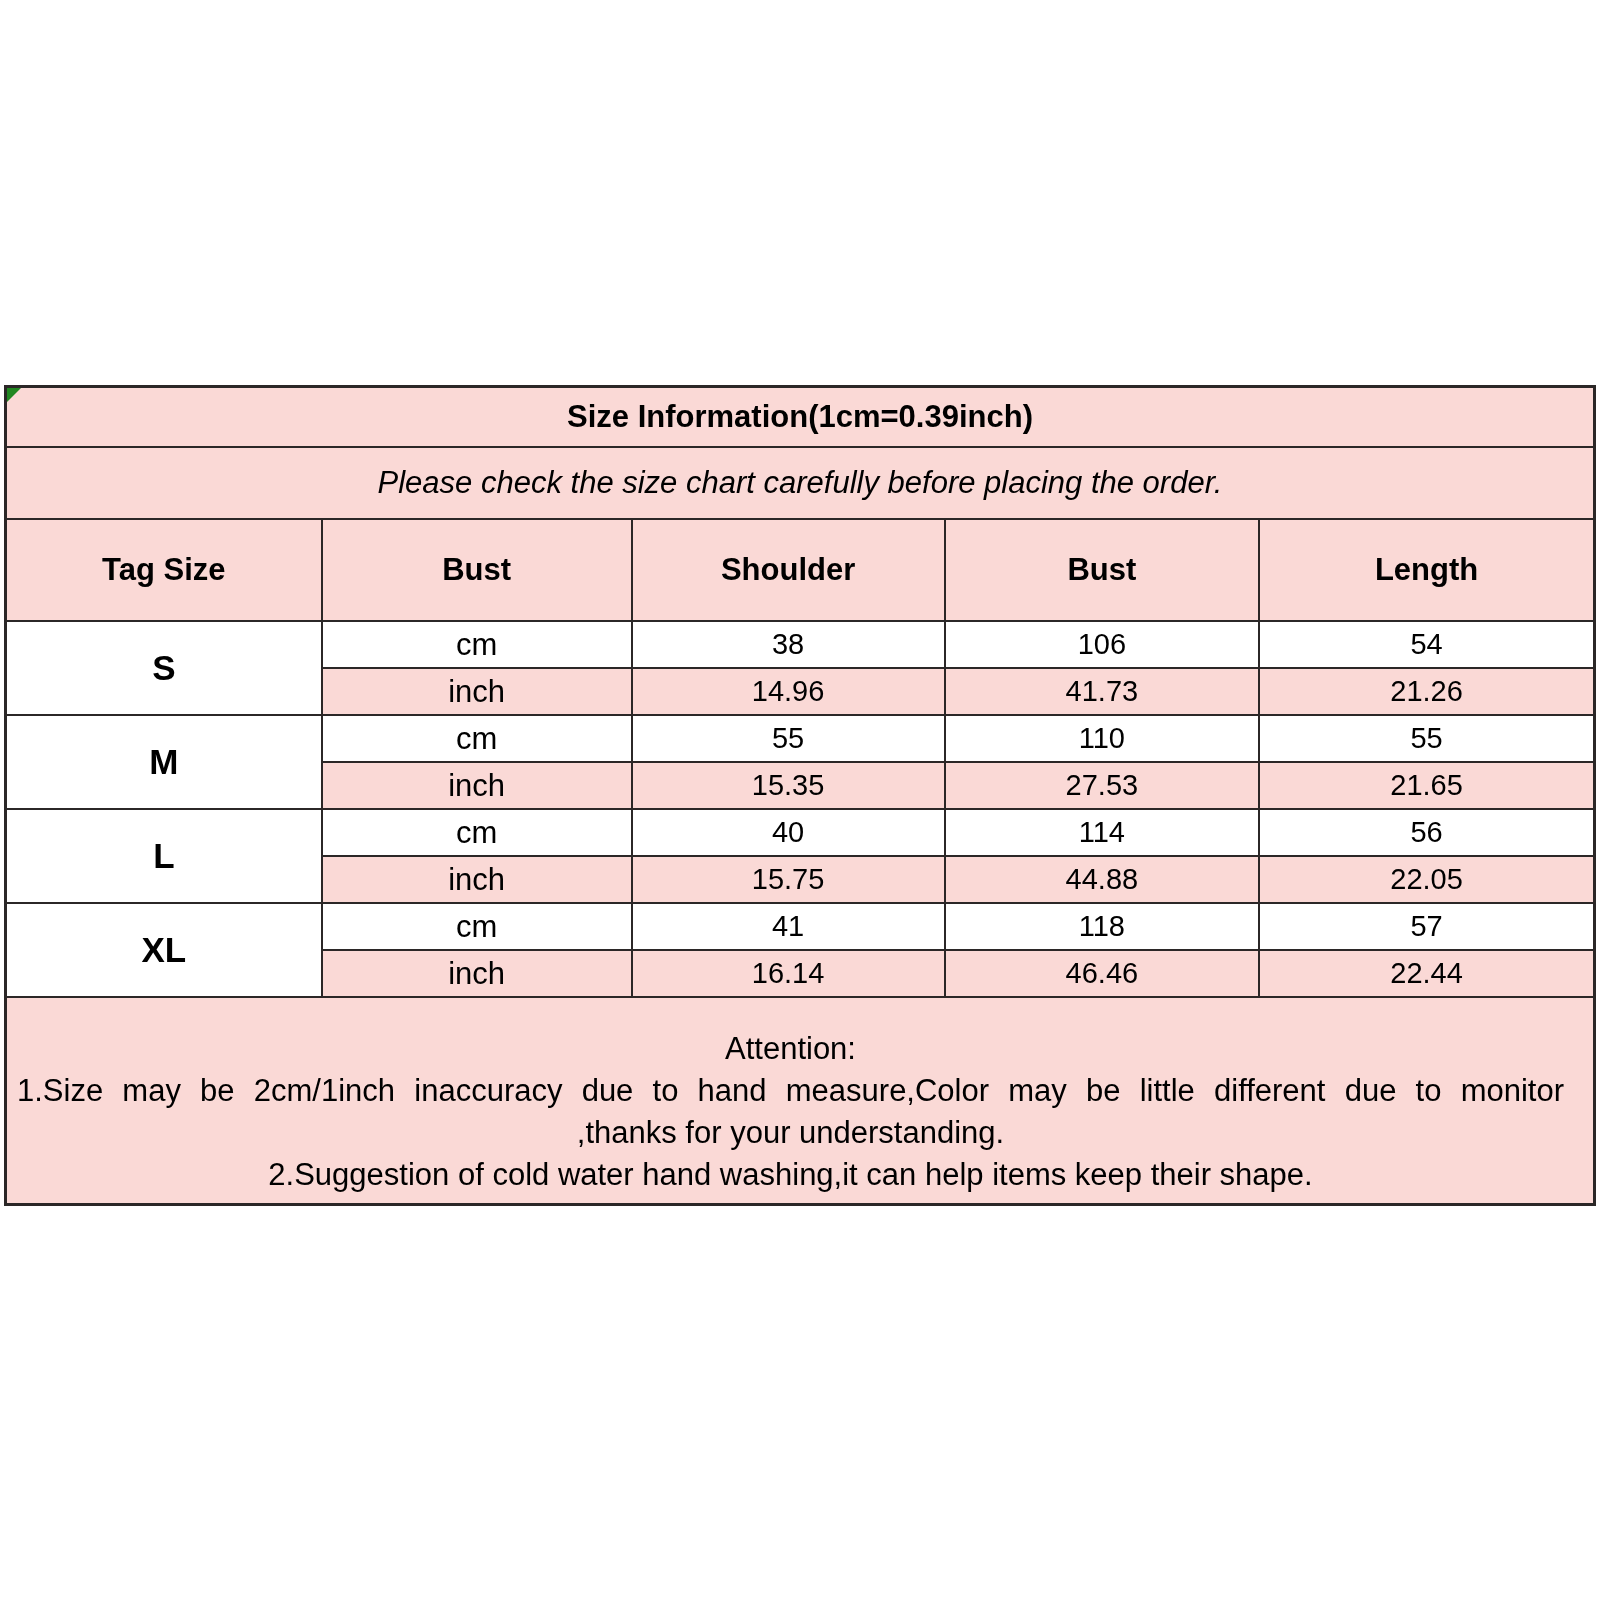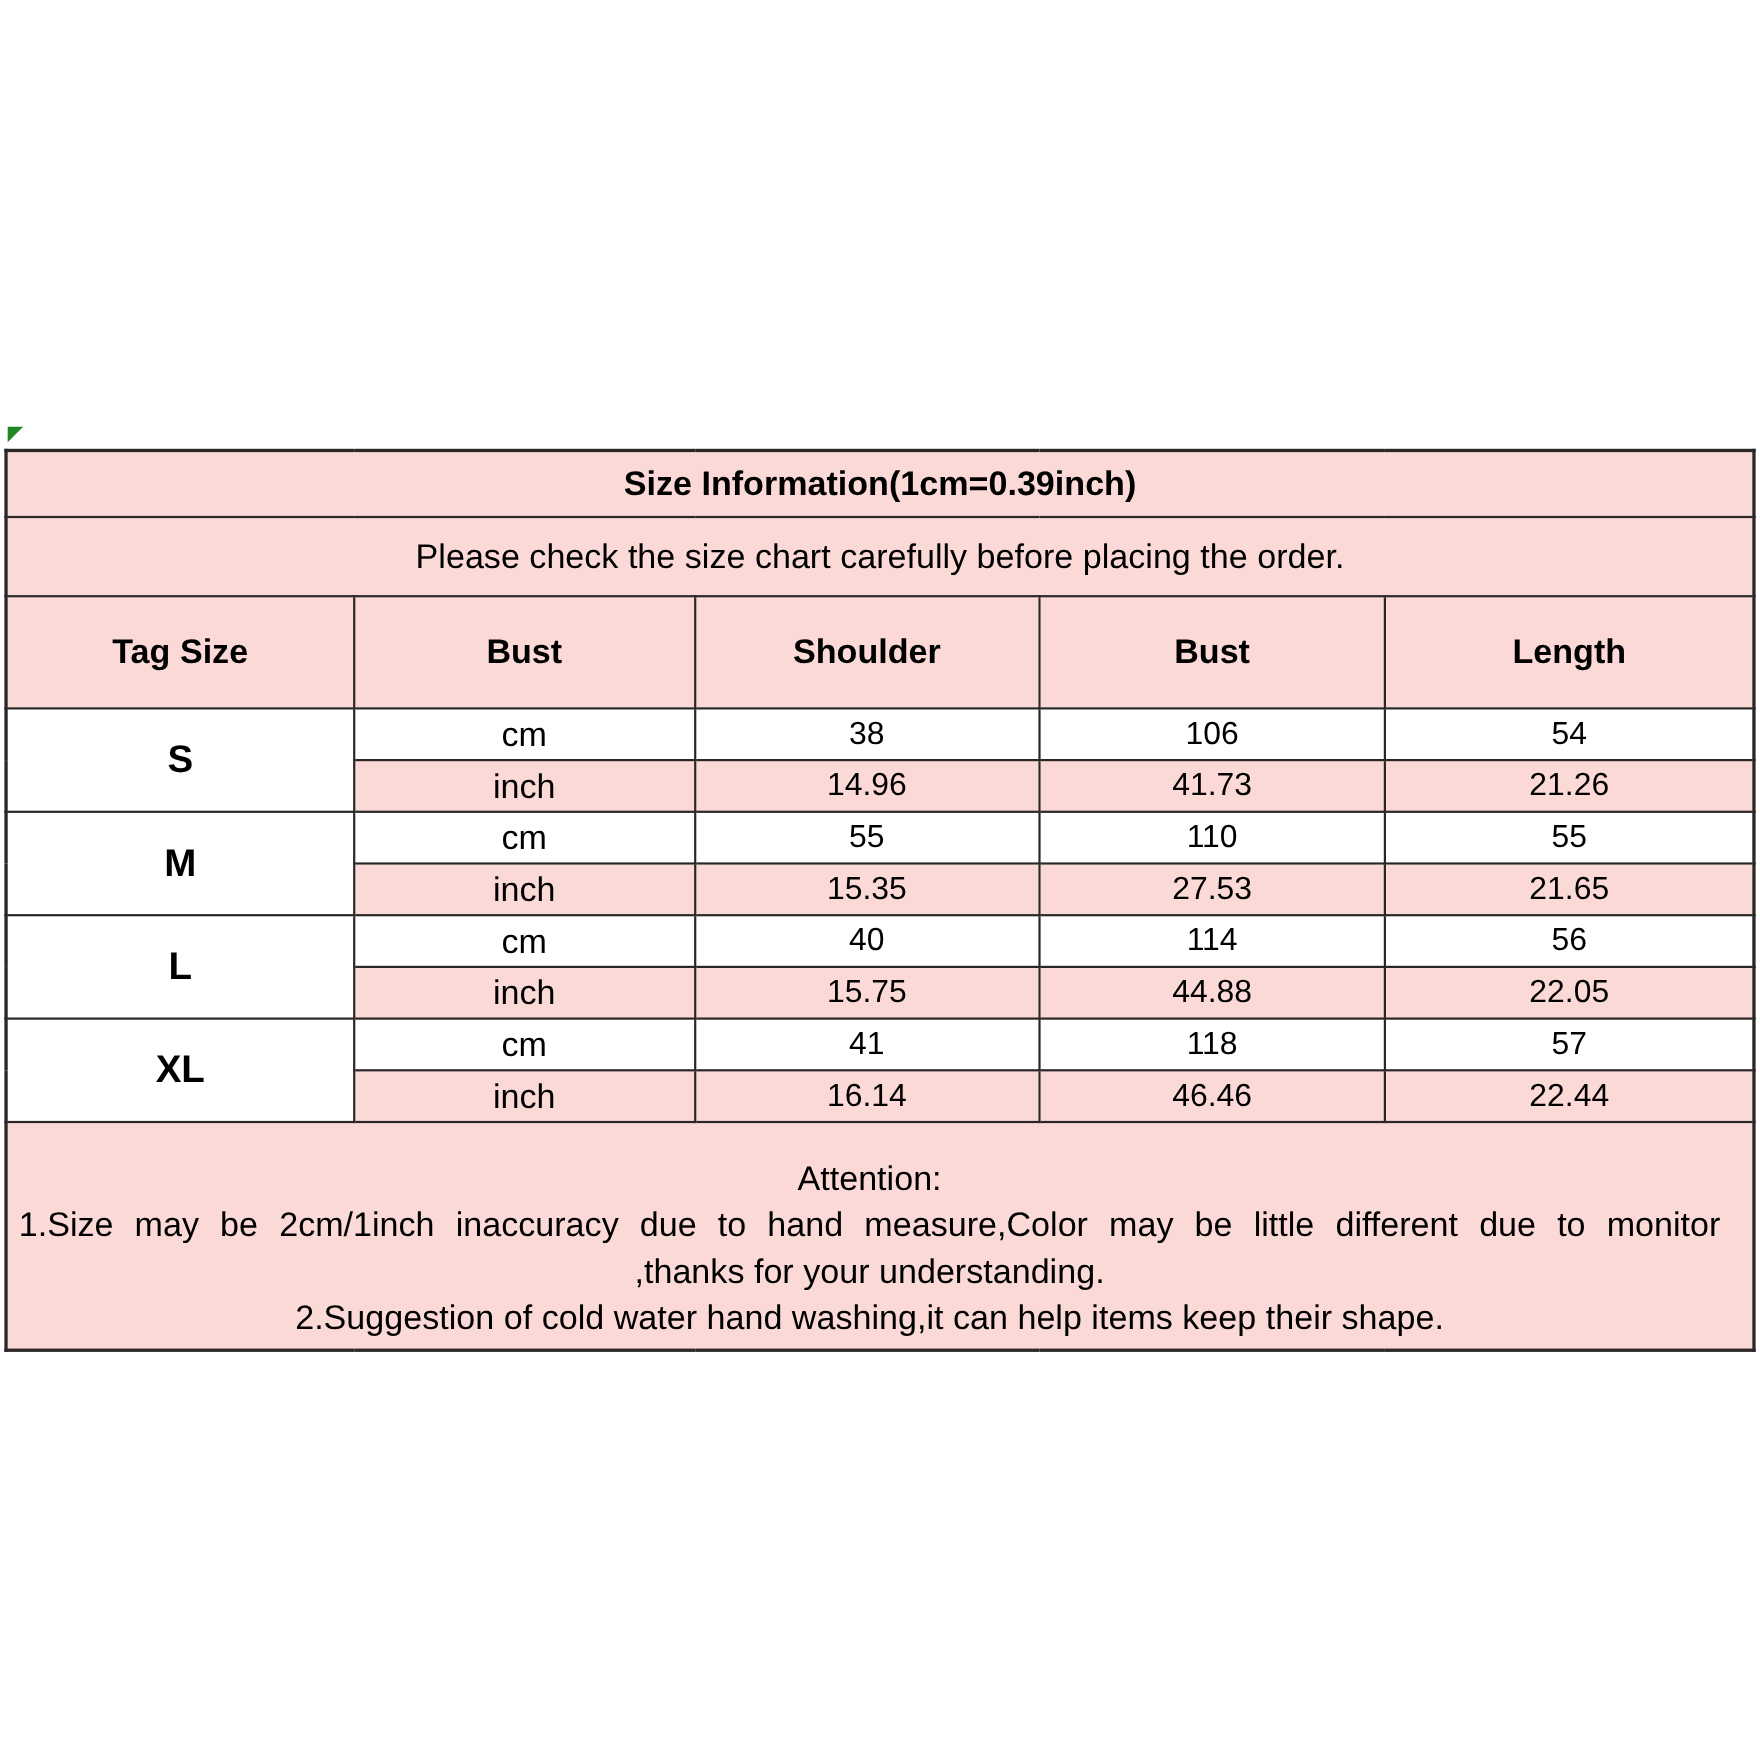--- a/index.html
+++ b/index.html
@@ -29,40 +29,40 @@
     height: 0;
     border-top: 14px solid #218721;
     border-right: 14px solid transparent;
     z-index: 5;
   }
   table.size-table {
     border-collapse: collapse;
     width: 100%;
     table-layout: fixed;
     border: 3px solid #2b2727;
-    margin-top: 23px;
   }
   table.size-table td, table.size-table th {
     border: 2px solid #2b2727;
     padding: 0;
     text-align: center;
     vertical-align: middle;
     overflow: hidden;
   }
   .pink { background: #fad9d6; }
   .white { background: #ffffff; }
 
   .row-title td {
     height: 58px;
     font-size: 31px;
     font-weight: bold;
   }
   .row-subtitle td {
     height: 70px;
     font-size: 31px;
+    font-style: italic;
   }
   .row-header th {
     height: 100px;
     font-size: 31px;
     font-weight: bold;
   }
   .row-data td { height: 45px; }
   .tag-cell {
     font-size: 35px;
     font-weight: bold;

